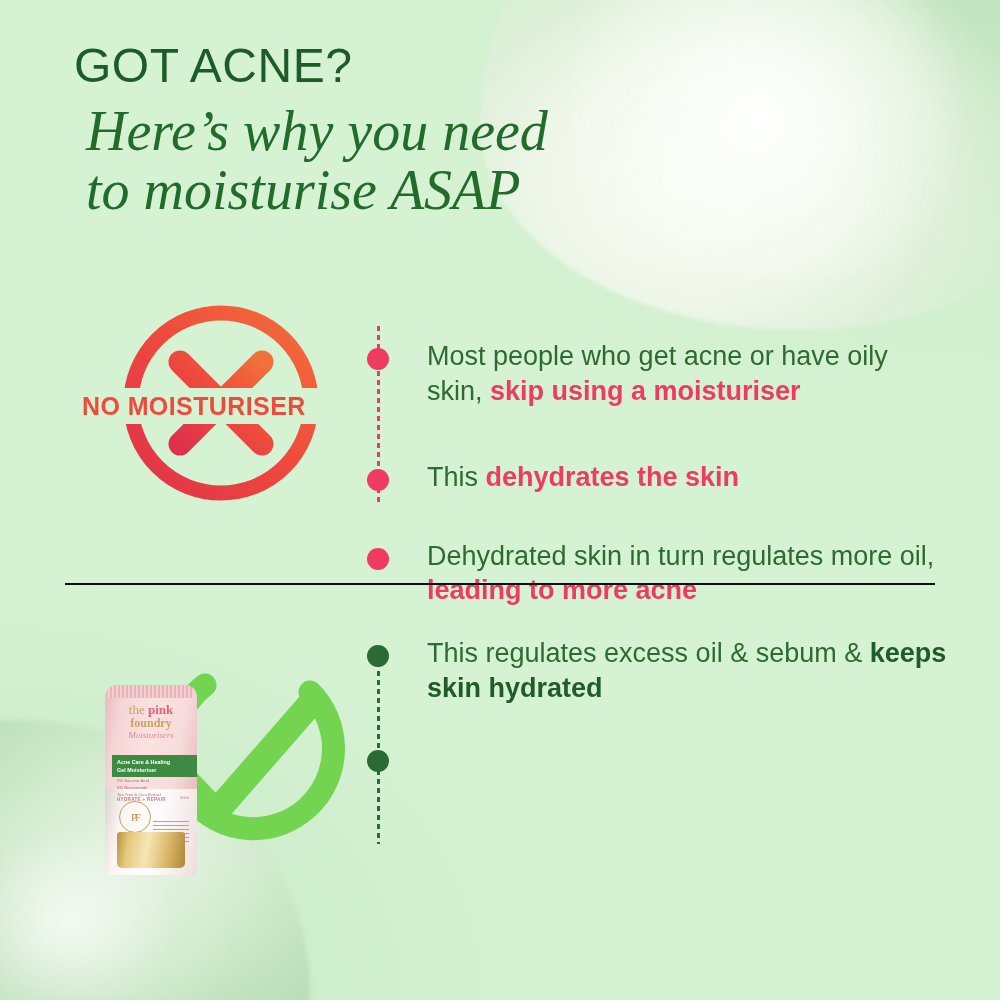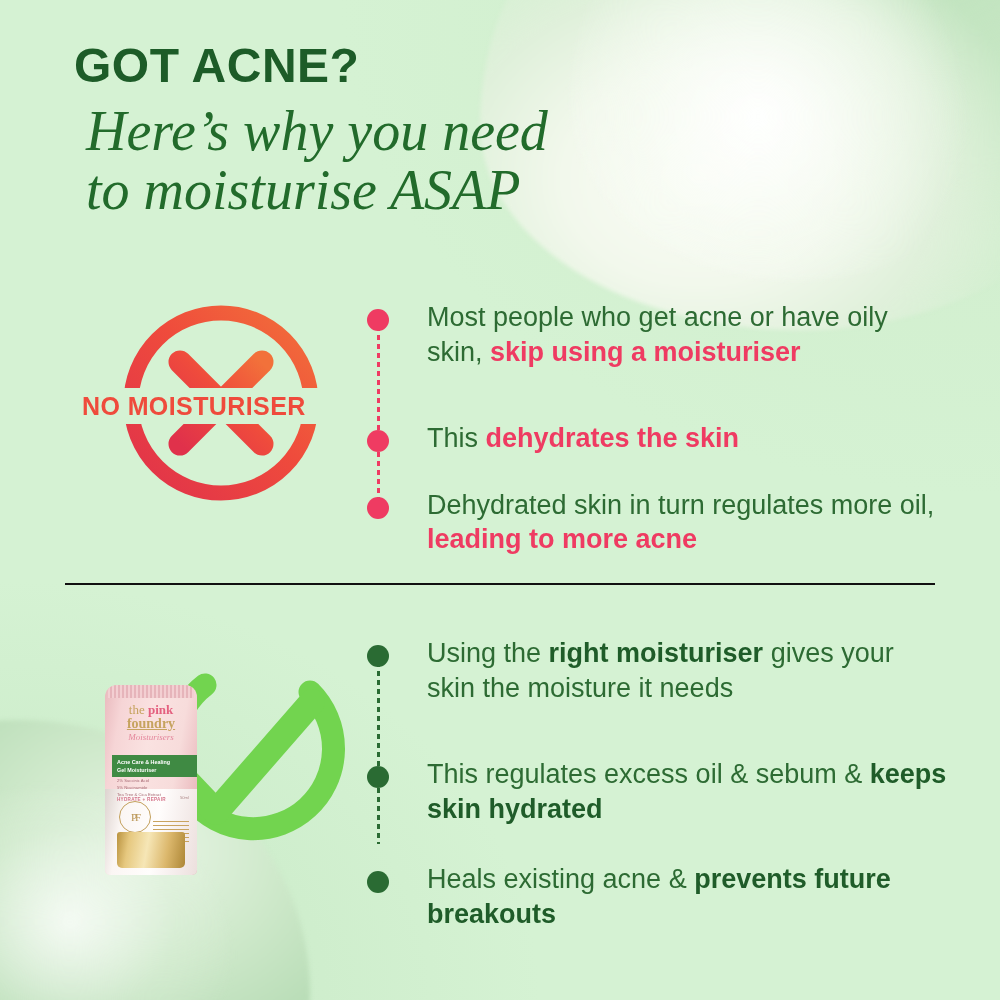--- a/index.html
+++ b/index.html
@@ -42,21 +42,21 @@
     position:absolute;left:-170px;bottom:-120px;width:400px;height:330px;
     border-radius:52% 48% 44% 56% / 50% 52% 48% 50%;
     background:radial-gradient(55% 60% at 60% 40%, rgba(255,255,255,.75) 0%, rgba(222,241,219,.35) 48%, rgba(214,240,210,0) 80%);
     filter:blur(4px);
   }
 
   
   .head{position:absolute;left:74px;top:42px;width:700px;}
   .h-main{
     font-family:"Liberation Sans",sans-serif;
-    font-weight:bold;font-size:48px;letter-spacing:.5px;
+    font-weight:normal;font-size:48px;letter-spacing:.5px;
     color:#1d5c28;line-height:1;margin:0 0 4px 0;
   }
   .h-sub{
     font-family:"Liberation Serif",serif;
     font-style:italic;font-size:56px;color:#226b2b;
     line-height:1.06;margin:12px;white-space:pre-line;
   }
 
   
   .divider{position:absolute;left:65px;top:583px;width:870px;height:2px;background:#111;}
@@ -121,21 +121,21 @@
   .tube-white{
     position:absolute;left:0;bottom:0;width:100%;height:86px;
     background:linear-gradient(100deg,#ddd3cf 0%,#fbf6f4 20%,#fffdfc 55%,#ecdfdd 100%);
   }
   .brand{
     position:absolute;left:0;top:18px;width:100%;text-align:center;
     font-family:"Liberation Serif",serif;line-height:1.04;
   }
   .brand .l1{font-size:13px;color:#c6a35f;}
   .brand .l1 em{font-style:normal;color:#e4607f;font-weight:bold;}
-  .brand .l2{font-size:14px;color:#c6a35f;font-weight:bold;text-decoration:underline;}
+  .brand .l2{font-size:12px;color:#c6a35f;font-weight:bold;}
   .brand .l3{
     font-family:"Liberation Serif",serif;font-style:italic;
     font-size:9px;color:#e4879c;margin-top:2px;
   }
   .green-band{
     position:absolute;left:7px;top:70px;width:78px;padding:3px 2px;
     background:#3f8a43;color:#fff;font-size:5.4px;font-weight:bold;
     line-height:1.5;text-align:left;padding-left:5px;
   }
   .ingr{
@@ -199,26 +199,26 @@
       <circle cx="103" cy="103" r="90" fill="none" stroke="url(#redgrad)" stroke-width="15"></circle>
       <line x1="62" y1="62" x2="144" y2="144" stroke="url(#redgrad)" stroke-width="23" stroke-linecap="round"></line>
       <line x1="144" y1="62" x2="62" y2="144" stroke="url(#redgrad)" stroke-width="23" stroke-linecap="round"></line>
     </svg>
     <div class="nm-label">NO MOISTURISER</div>
   </div>
 
   <div class="col col-top">
     <div class="connector conn-pink" style="top:24px;height:180px;"></div>
 
-    <div class="row" style="margin-bottom:52px;">
+    <div class="row" style="margin-bottom:52px;margin-top:39px;">
       <div class="dot dot-pink"></div>
       <div class="txt"><span>Most people who get acne or have oily skin, </span><span class="hl-pink">skip using a moisturiser</span></div>
     </div>
 
-    <div class="row" style="margin-bottom:32px;">
+    <div class="row" style="margin-bottom:44px;">
       <div class="dot dot-pink"></div>
       <div class="txt"><span>This </span><span class="hl-pink">dehydrates the skin</span></div>
     </div>
 
     <div class="row">
       <div class="dot dot-pink"></div>
       <div class="txt"><span>Dehydrated skin in turn regulates more oil, </span><span class="hl-pink">leading to more acne</span></div>
     </div>
   </div>
 
@@ -253,29 +253,24 @@
 
       <div class="mono">PF</div>
       <div class="stripes"></div>
     </div>
     <div class="tube-cap"></div>
   </div>
 
   <div class="col col-bot">
     <div class="connector conn-green" style="top:24px;height:184px;"></div>
 
-    <div class="row" style="margin-bottom:52px;">
-      <div class="dot dot-green"></div>
-      <div class="txt"><span>Using the </span><span class="hl-green">right moisturiser</span><span> gives your skin the moisture it needs</span></div>
-    </div>
 
     <div class="row" style="margin-bottom:36px;">
       <div class="dot dot-green"></div>
       <div class="txt"><span>This regulates excess oil &amp; sebum &amp; </span><span class="hl-green">keeps skin hydrated</span></div>
     </div>
 
     <div class="row">
       <div class="dot dot-green"></div>
-      <div class="txt"><span>Heals existing acne &amp; </span><span class="hl-green">prevents future breakouts</span></div>
     </div>
   </div>
 
 </div>
 
 </body></html>

